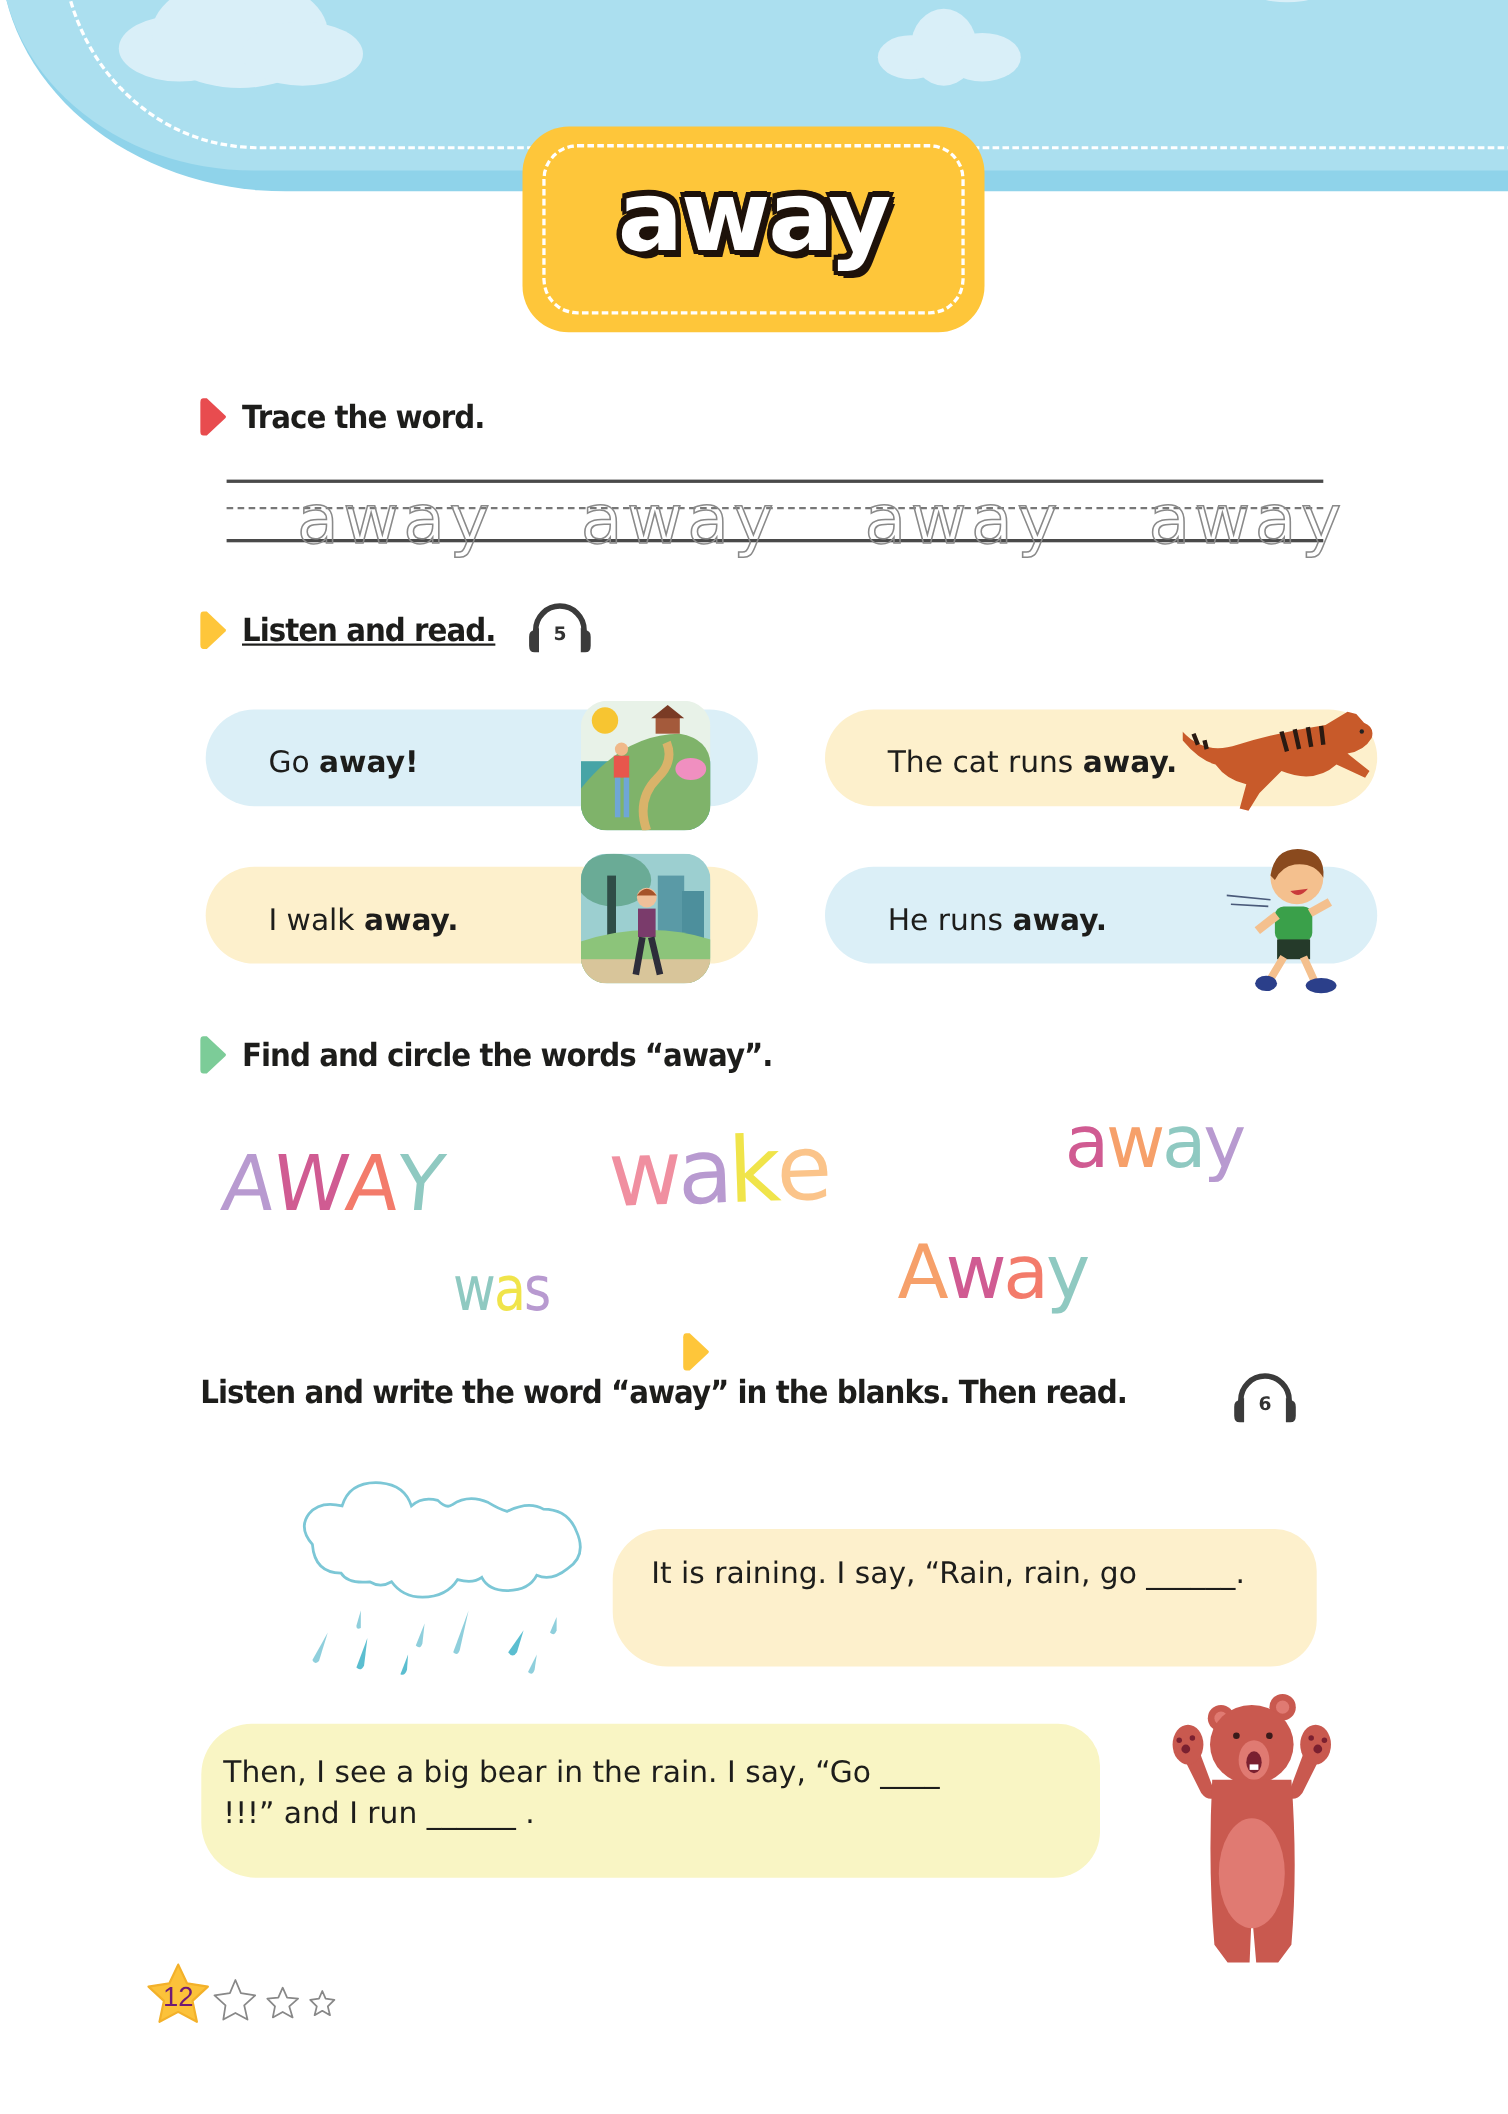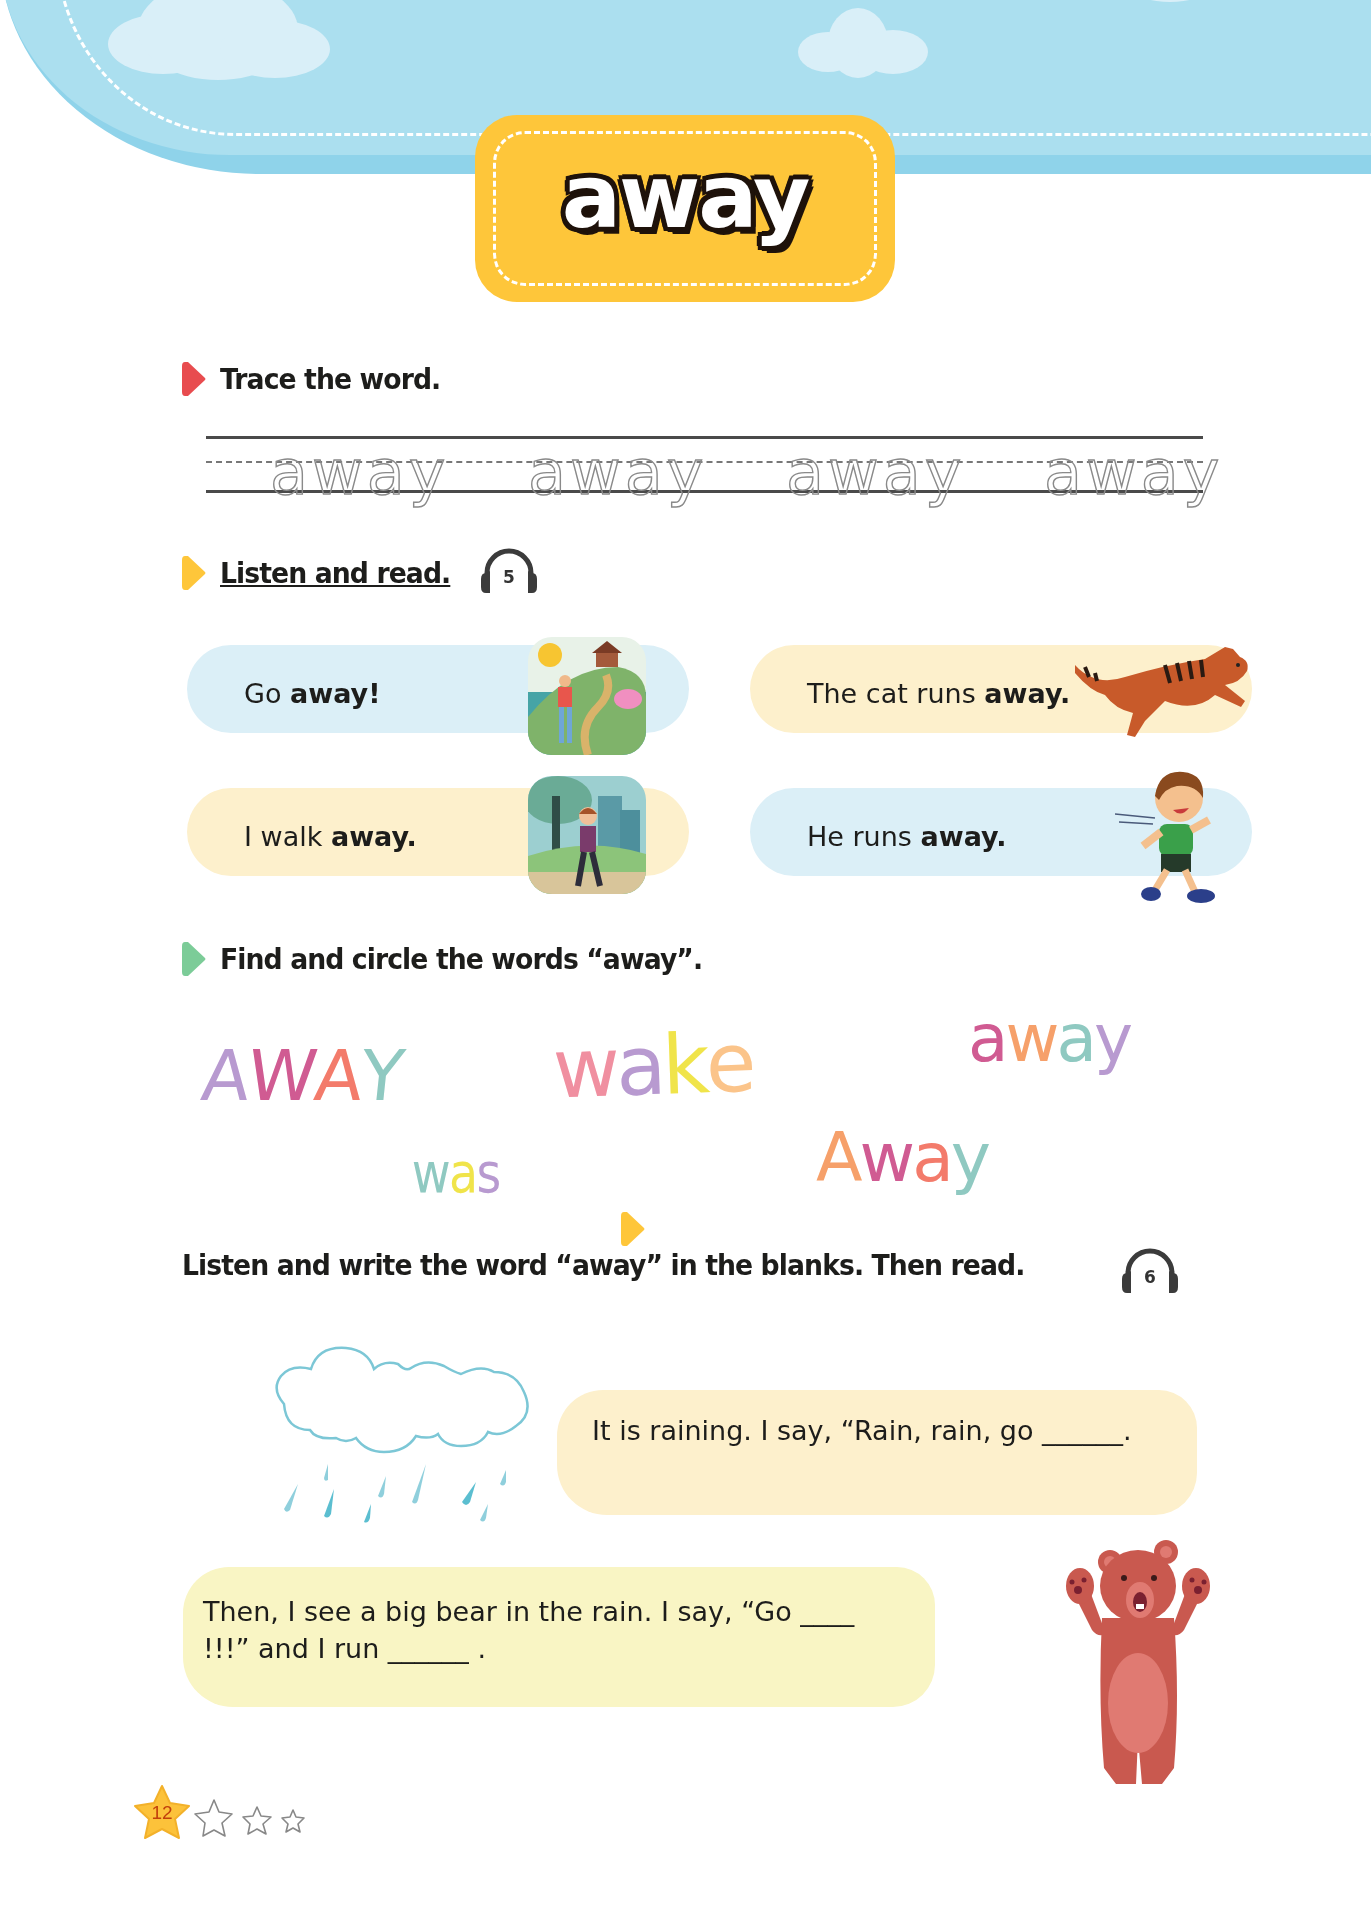--- a/index.html
+++ b/index.html
@@ -65,21 +65,21 @@
   .fw span { display: inline-block; }
 
   
   .wbox { position: absolute; border-radius: 46px 38px 42px 50px; }
   .wbox-text { position: absolute; font-family: "DejaVu Sans", sans-serif; font-size: 27px; line-height: 37px;
                color: #1d1d1b; white-space: pre; }
 
   
   .stars { position: absolute; left: 133px; top: 1780px; width: 200px; height: 70px; }
   .page-num { position: absolute; left: 0; top: 22px; width: 58px; text-align: center;
-              font-family: "Liberation Sans", sans-serif; font-size: 19px; color: #c2410c; }
+              font-family: "Liberation Sans", sans-serif; font-size: 25px; color: #701a75; }
 </style>
 </head>
 <body>
 
 <div class="sky">
   <div class="sky-outer"></div>
   <div class="sky-inner"></div>
   <div class="sky-dash"></div>
 
   <div>
@@ -253,21 +253,21 @@
       <path d="M222 170 L214 186 Q218 190 220 184 Z"></path>
     </g>
   </svg>
 </div>
 
 <div class="wbox" style="left:557px; top:1390px; width:640px; height:125px; background:#fdf0cc;">
   <div class="wbox-text" style="left:35px; top:22px;">It is raining. I say, “Rain, rain, go ______.</div>
 </div>
 <div class="abs" style="left:1088px; top:1414px; width:92px; height:30px;"></div>
 
-<div class="wbox" style="left:183px; top:1567px; width:752px; height:140px; background:#f9f5c4;">
+<div class="wbox" style="left:183px; top:1567px; width:817px; height:140px; background:#f9f5c4;">
   <div class="wbox-text" style="left:20px; top:26px;">Then, I see a big bear in the rain. I say, “Go ____</div>
   <div class="wbox-text" style="left:20px; top:63px;">!!!” and I run ______ .</div>
 </div>
 <div class="abs" style="left:866px; top:1594px; width:76px; height:30px;"></div>
 <div class="abs" style="left:398px; top:1631px; width:92px; height:30px;"></div>
 
 <div class="abs" style="left:1058px; top:1538px; width:160px; height:254px;">
   <svg width="160" height="254" viewBox="0 0 160 254">
     <path d="M14 52 L34 92 Q40 100 48 96 L30 48 Z" fill="#c9594f"></path>
     <path d="M146 52 L126 92 Q120 100 112 96 L130 48 Z" fill="#c9594f"></path>

